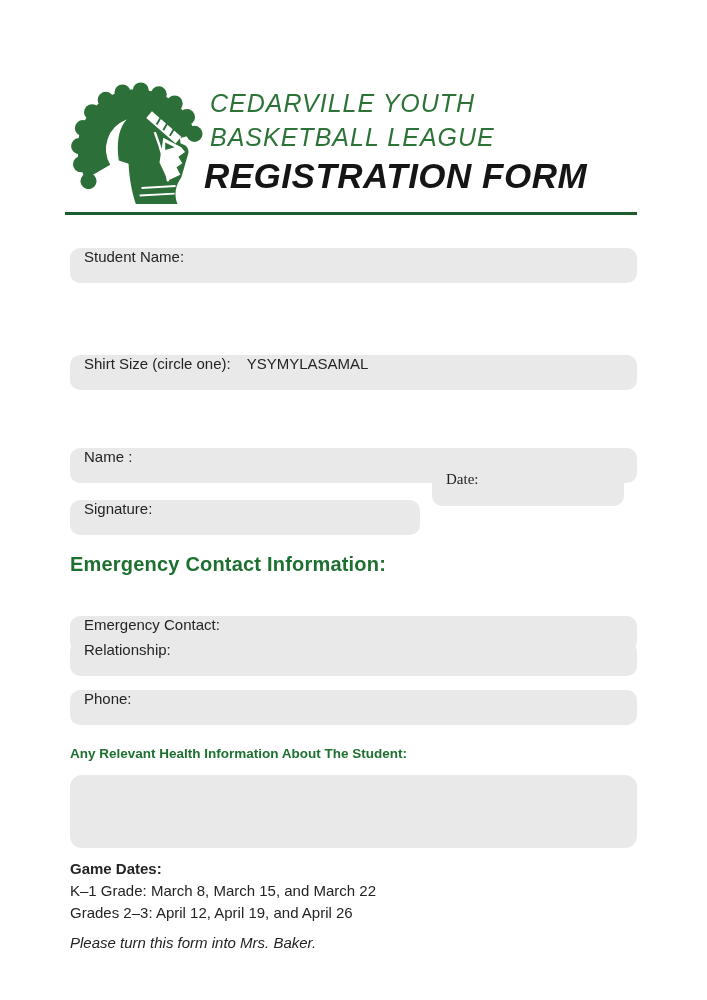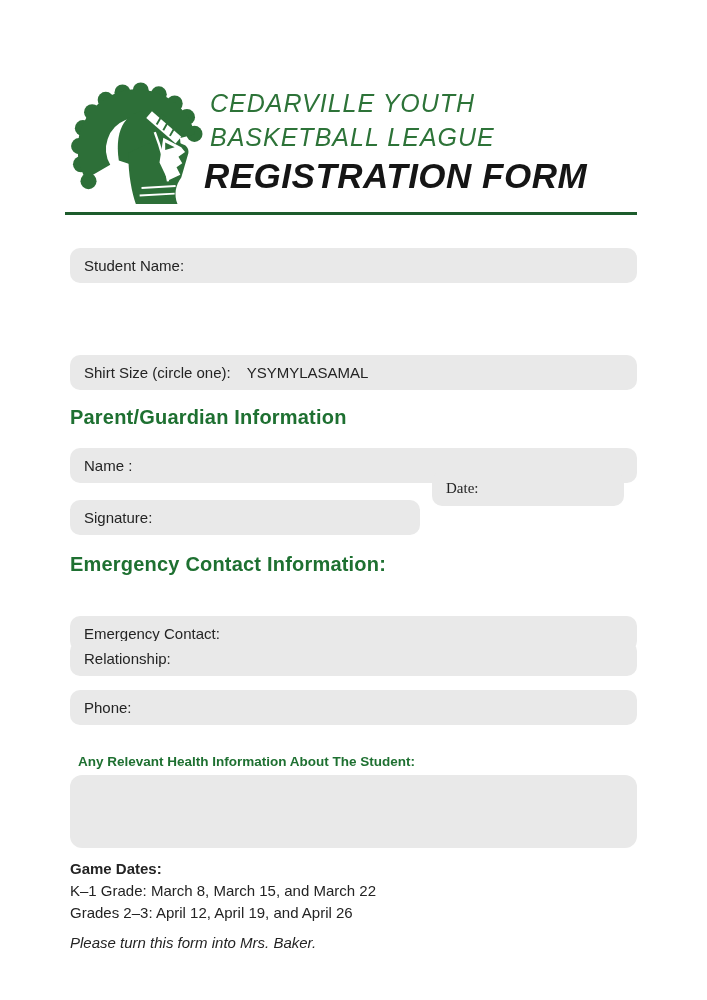--- a/index.html
+++ b/index.html
@@ -19,21 +19,21 @@
     position:absolute; left:204px; top:156px; margin:0;
     font-size:35px; line-height:40px; font-weight:bold; font-style:italic;
     color:#151515; letter-spacing:0.5px; white-space:nowrap;
   }
   .divider { position:absolute; left:65px; top:212px; width:572px; height:3px; background:#1d5c2c; }
 
   
   .field {
     position:absolute; left:70px; width:567px; height:35px;
     background:#e9e9e9; border-radius:10px;
-    display:flex; align-items:center; padding:0 14px; box-sizing:border-box;
+    display:flex; align-items:flex-start; padding:0 14px; box-sizing:border-box;
     font-size:15px; color:#242424;
   }
   .flabel { white-space:nowrap; }
   .finput {
     flex:1; min-width:20px; height:100%;
     border:none; background:transparent; outline:none;
     font:inherit; color:inherit; padding:0 0 0 6px;
   }
   .f-student-name { top:248px; }
   .f-student-grade { top:300px; }
@@ -50,21 +50,21 @@
 
   
   .sec {
     position:absolute; left:70px; margin:0;
     color:#1e7031; font-size:20px; font-weight:bold; letter-spacing:0.2px;
     white-space:nowrap;
   }
   .h-parent { top:406px; }
   .h-emergency { top:553px; }
   .h-health {
-    position:absolute; left:70px; top:746px; margin:8px;
+    position:absolute; left:70px; top:746px; margin:0;
     color:#1e7031; font-size:13.5px; font-weight:bold; white-space:nowrap;
   }
 
   .health-box {
     position:absolute; left:70px; top:775px; width:567px; height:73px;
     background:#e9e9e9; border:none; border-radius:12px;
     resize:none; outline:none; box-sizing:border-box; padding:10px 14px;
     font-family:"Liberation Sans", sans-serif; font-size:15px; color:#242424;
   }
 
@@ -131,21 +131,20 @@
     <span class="opts">
       <span class="opt">YS</span>
       <span class="opt">YM</span>
       <span class="opt">YL</span>
       <span class="opt">AS</span>
       <span class="opt">AM</span>
       <span class="opt">AL</span>
     </span>
   </div>
 
-  <h2 class="sec h-parent">Parent/Guardian Information</h2>
 
   <div class="field f-parent-name">
     <span class="flabel">Name :</span>
     <input class="finput" type="text" style="">
   </div>
 
   <div class="field f-signature">
     <span class="flabel">Signature:</span>
     <input class="finput" type="text" style="">
   </div>

